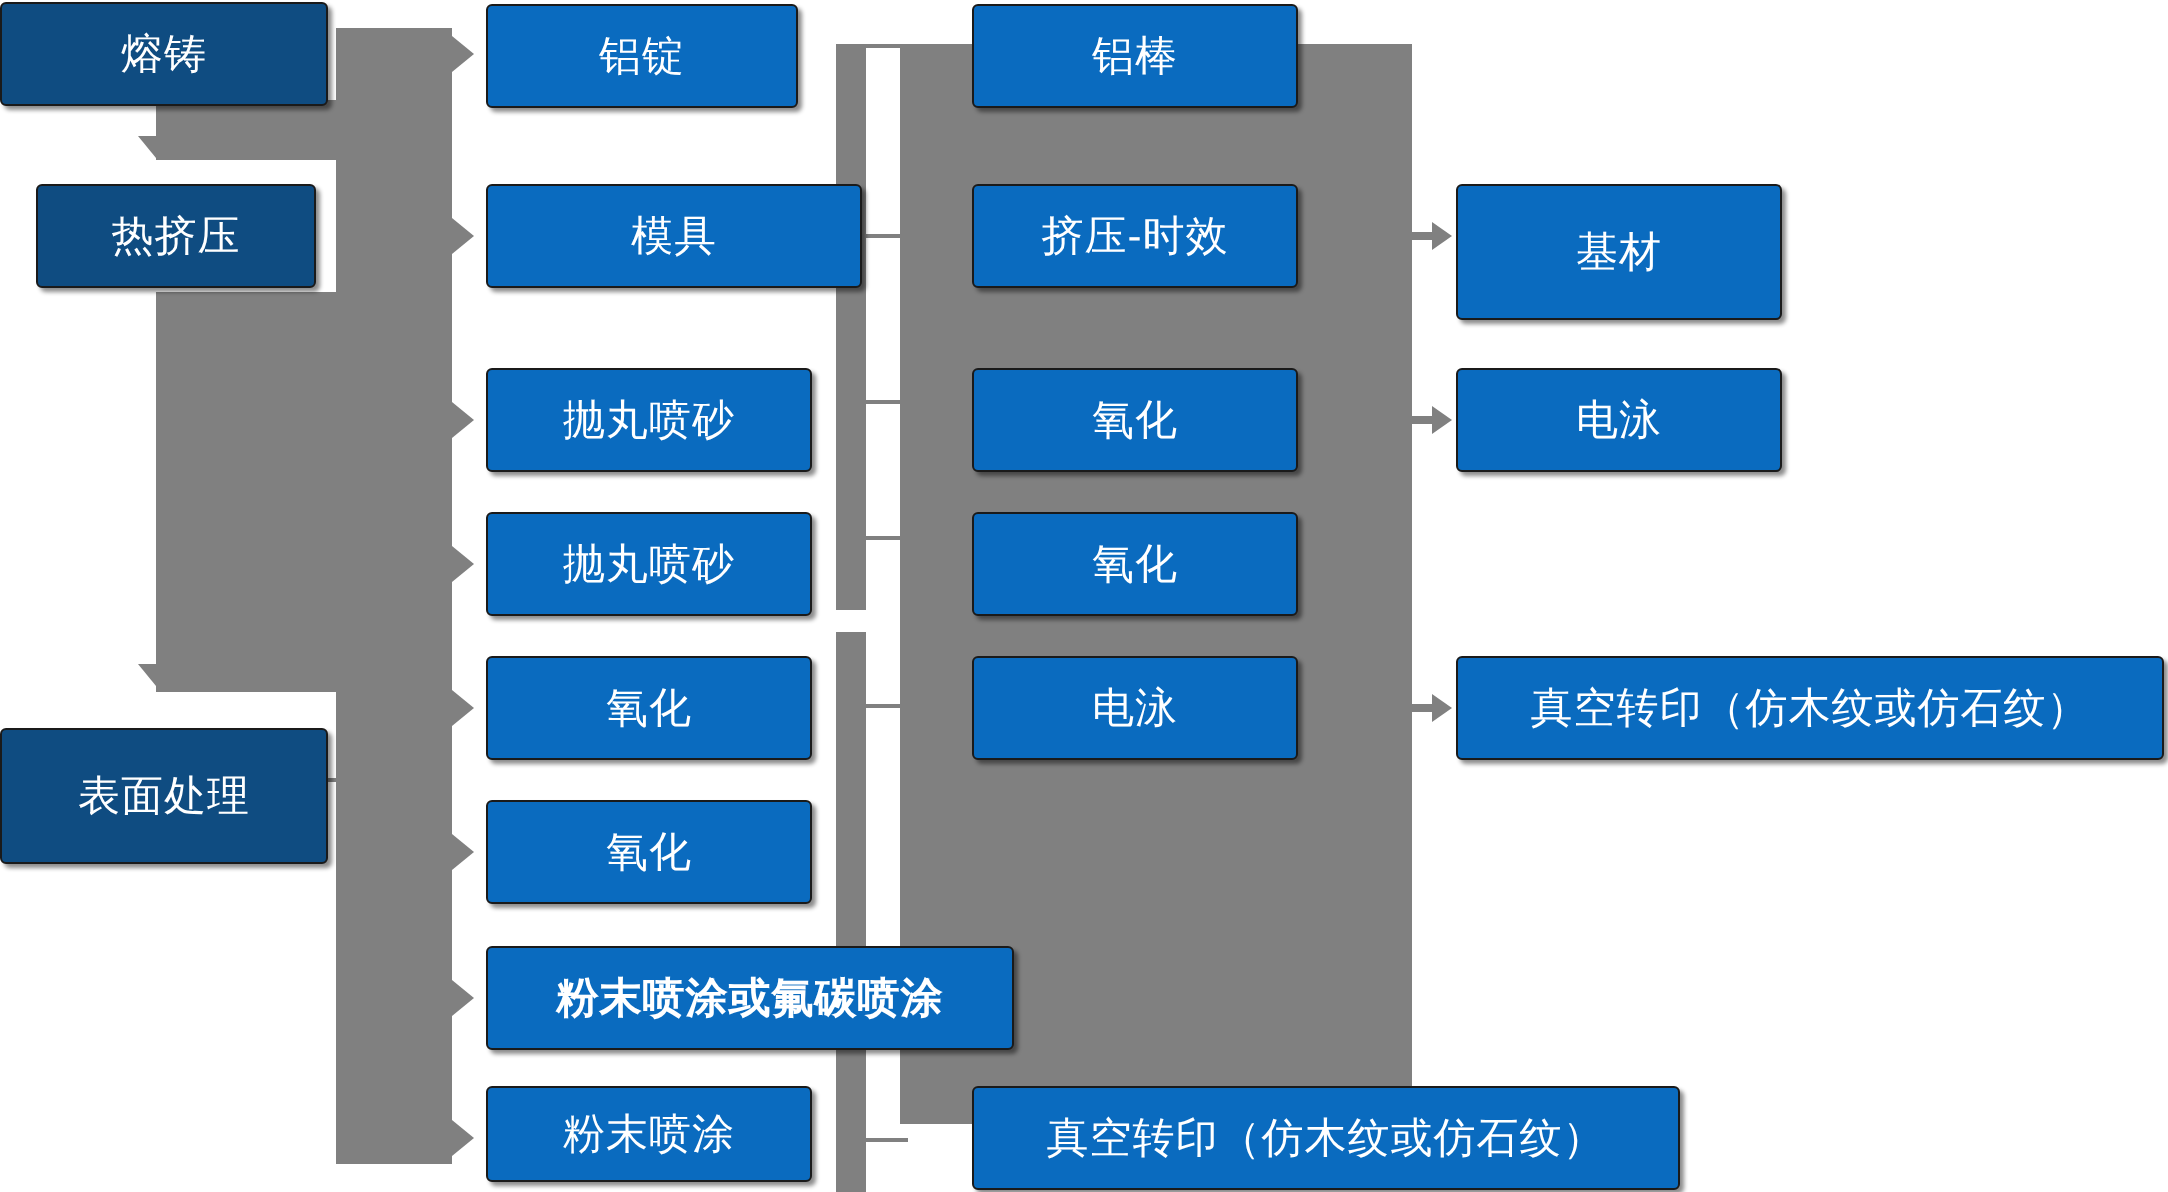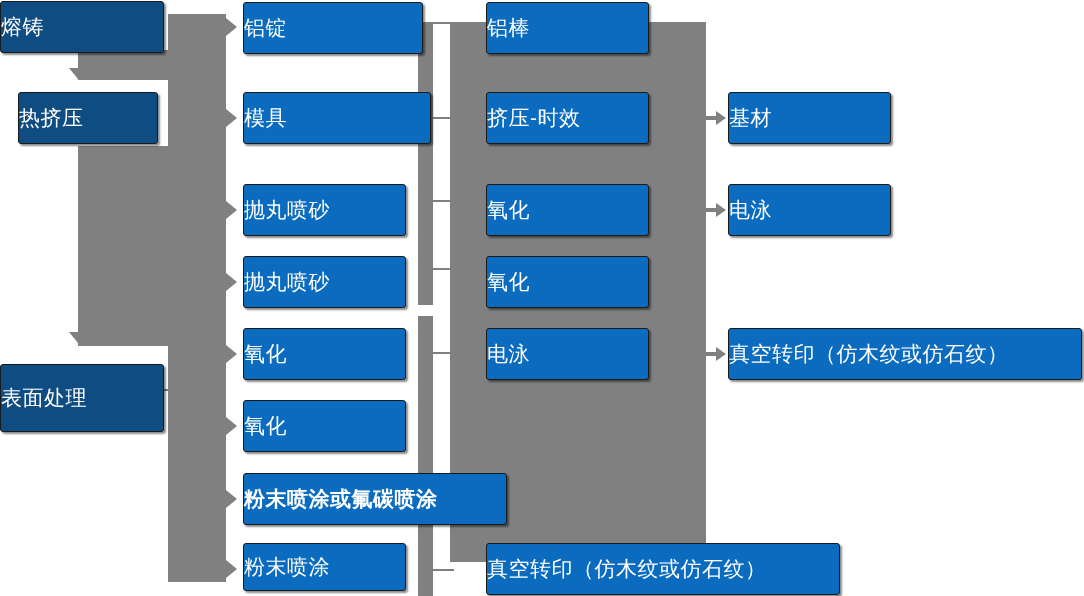--- a/index.html
+++ b/index.html
@@ -68,21 +68,21 @@
     border-bottom: 7px solid transparent;
     border-left: 10px solid #808080;
   }
 
   
   .box {
     position: absolute;
     box-sizing: border-box;
     display: flex;
     align-items: center;
-    justify-content: flex-start;
+    justify-content: center;
     color: #ffffff;
     font-size: 21px;
     letter-spacing: 0.5px;
     border-radius: 3px;
     border: 1px solid #1a1a1a;
     box-shadow: 2px 2px 2px rgba(0,0,0,0.45);
     white-space: nowrap;
     user-select: none;
   }
   .box.dark {
@@ -145,21 +145,21 @@
   <div class="box dark" style="left:0px; top:1px; width:164px; height:52px;">
     <span>熔铸</span>
   </div>
   <div class="box dark" style="left:0px; top:92px; width:140px; height:52px;margin-left:18px;">
     <span>热挤压</span>
   </div>
   <div class="box dark" style="left:0px; top:364px; width:164px; height:68px;">
     <span>表面处理</span>
   </div>
 
-  <div class="box mid" style="left:243px; top:2px; width:180px; height:52px;">
+  <div class="box mid" style="left:243px; top:2px; width:156px; height:52px;">
     <span>铝锭</span>
   </div>
   <div class="box mid" style="left:243px; top:92px; width:188px; height:52px;font-family:Liberation Serif, serif;">
     <span>模具</span>
   </div>
   <div class="box mid" style="left:243px; top:184px; width:163px; height:52px;">
     <span>抛丸喷砂</span>
   </div>
   <div class="box mid" style="left:243px; top:256px; width:163px; height:52px;">
     <span>抛丸喷砂</span>
@@ -189,21 +189,21 @@
   <div class="box mid" style="left:486px; top:256px; width:163px; height:52px;">
     <span>氧化</span>
   </div>
   <div class="box mid" style="left:486px; top:328px; width:163px; height:52px;">
     <span>电泳</span>
   </div>
   <div class="box mid" style="left:486px; top:543px; width:354px; height:52px;">
     <span>真空转印（仿木纹或仿石纹）</span>
   </div>
 
-  <div class="box mid" style="left:728px; top:92px; width:163px; height:52px;">
+  <div class="box mid" style="left:728px; top:92px; width:163px; height:68px;">
     <span>基材</span>
   </div>
   <div class="box mid" style="left:728px; top:184px; width:163px; height:52px;">
     <span>电泳</span>
   </div>
   <div class="box mid" style="left:728px; top:328px; width:354px; height:52px;">
     <span>真空转印（仿木纹或仿石纹）</span>
   </div>
 
 </div>

